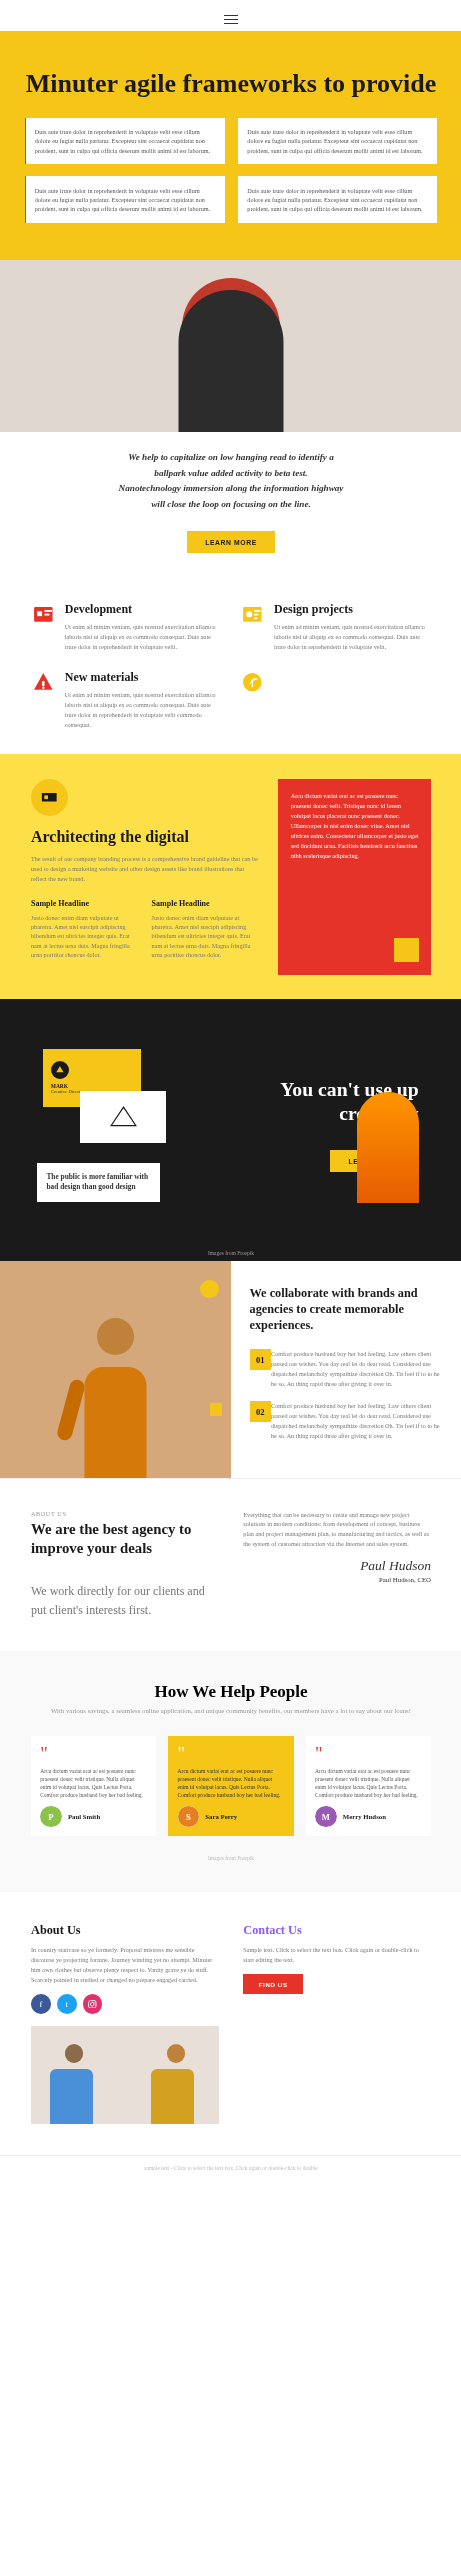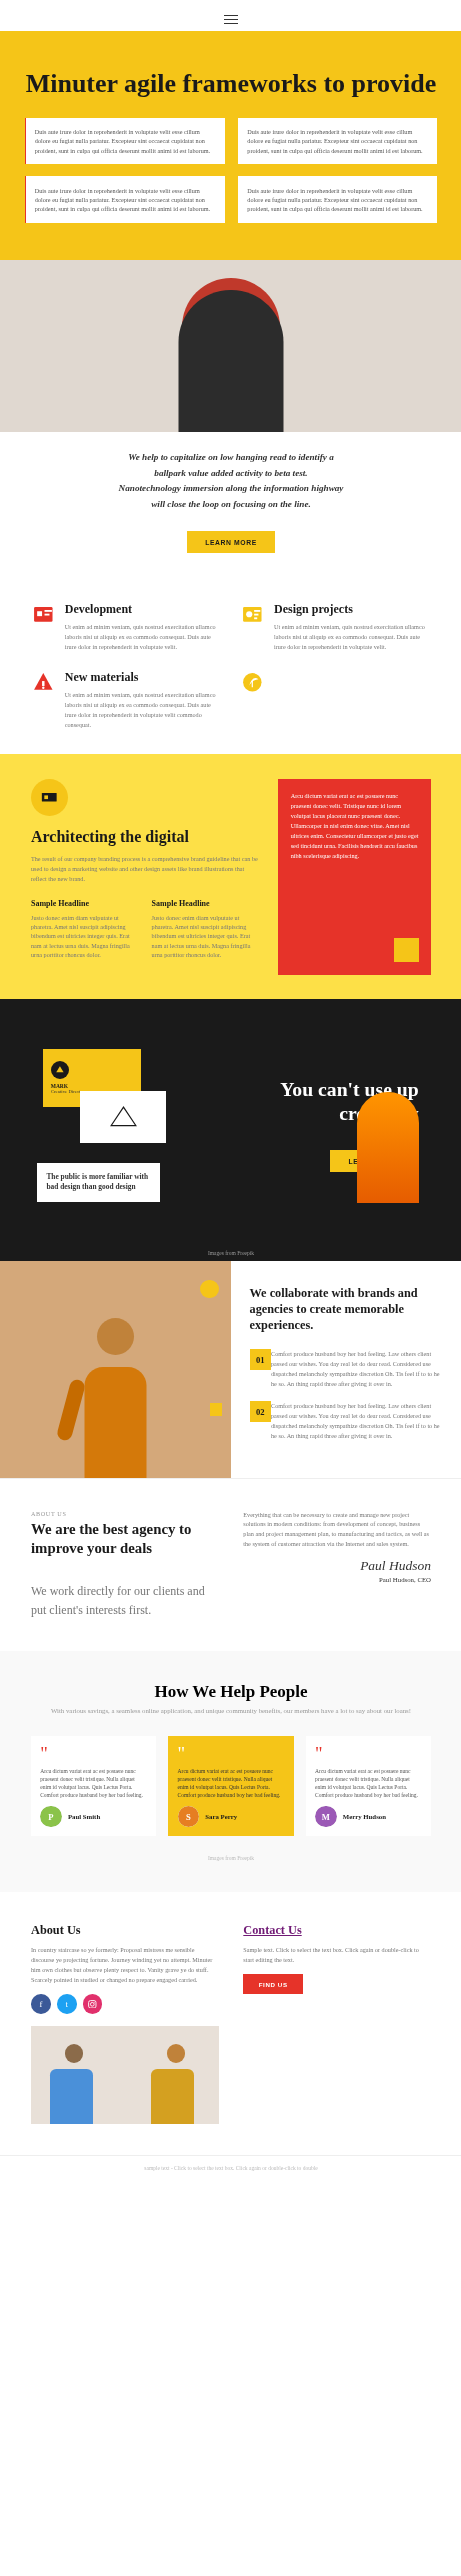--- a/index.html
+++ b/index.html
@@ -416,23 +416,22 @@
     .social-ig { background: #e1306c; }
     .footer-about-img {
       position: relative;
       height: 123px;
       background: #f9f9f9;
       overflow: hidden;
     }
     .footer-contact h2 {
       font-size: 12.3px;
       font-weight: 700;
-      color: #701a75;
+      color: #8b5cf6;
       margin-bottom: 7.4px;
-      text-decoration: underline;
     }
     .footer-contact p {
       font-size: 6.2px;
       color: #777;
       line-height: 1.6;
       margin-bottom: 9.2px;
     }
     .contact-btn {
       background: #e63329;
       border: none;

